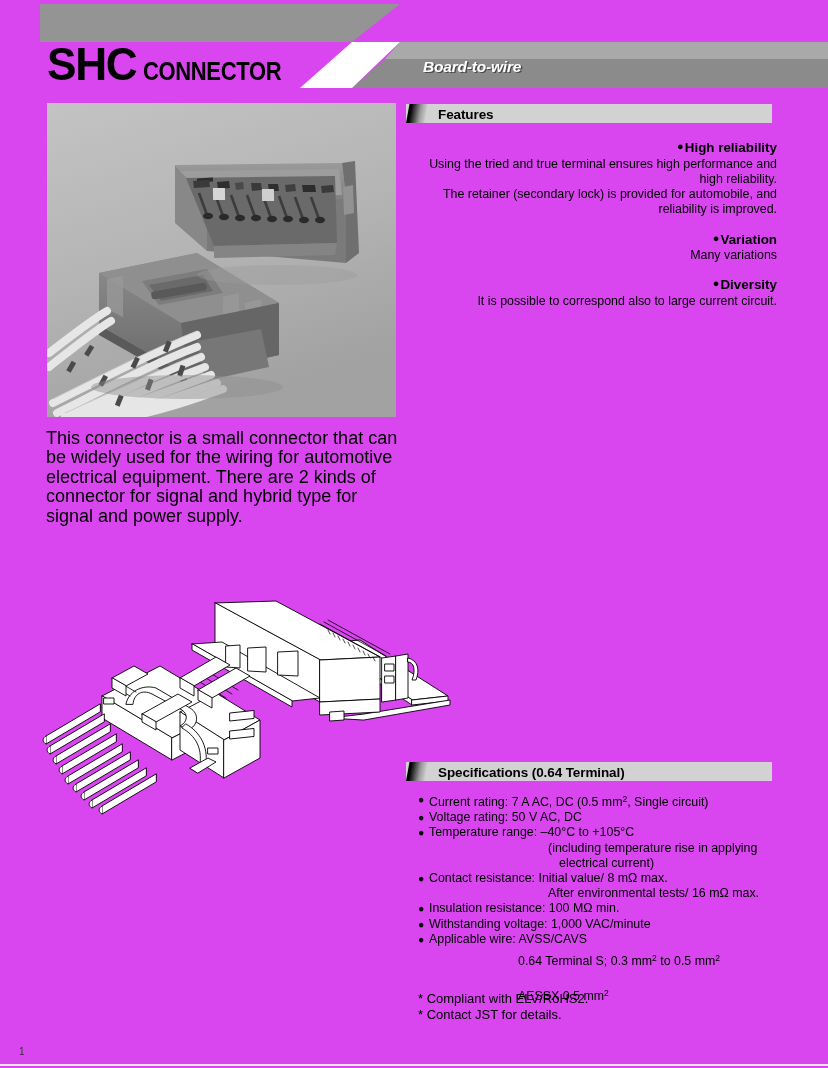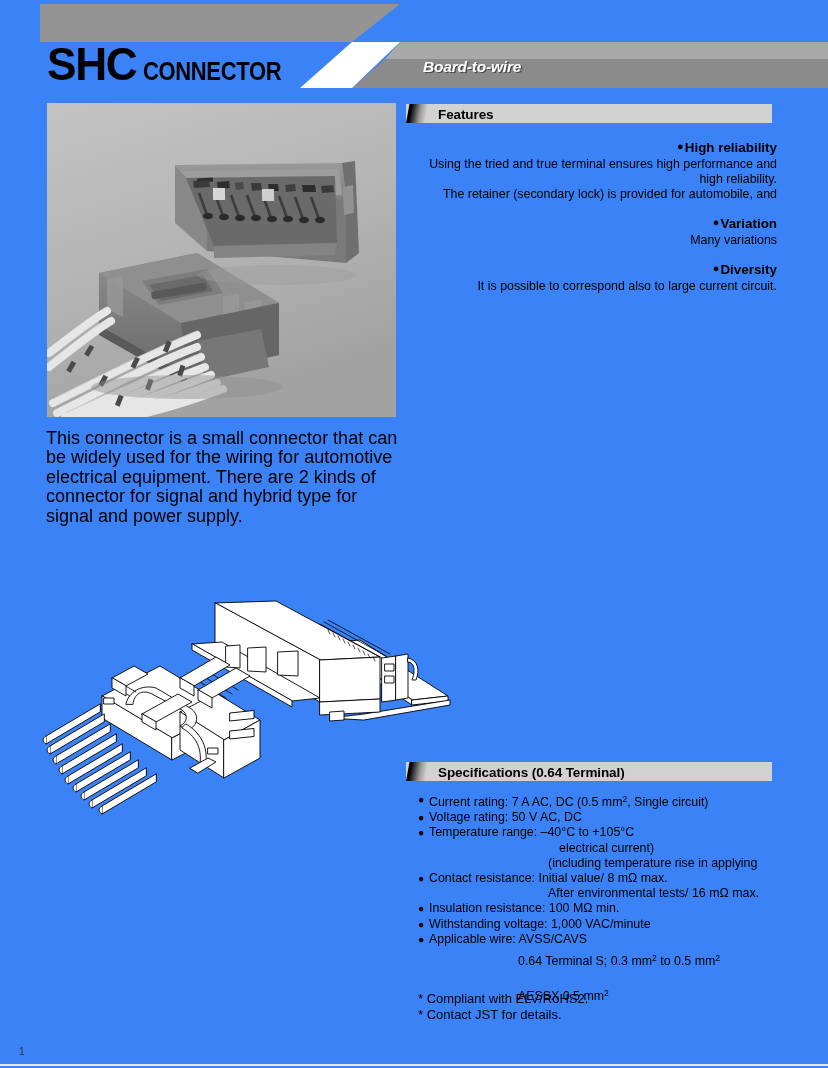--- a/index.html
+++ b/index.html
@@ -2,21 +2,21 @@
 <html><head>
 <meta charset="utf-8">
 <title>SHC Connector</title>
 <style>
   html,body{margin:0;padding:0;background:#fff;}
   body{
     width:828px;height:1068px;position:relative;overflow:hidden;
     font-family:"Liberation Sans","DejaVu Sans",sans-serif;
     color:#000;-webkit-font-smoothing:antialiased;
   }
-  .page{position:absolute;inset:0;background:#3b82f6;}
+  .page{position:absolute;inset:0;background:#d946ef;}
 
   
   .masthead{position:absolute;left:0;top:0;width:828px;height:96px;}
   .mast-svg{position:absolute;left:0;top:0;}
   .title-block{
     position:absolute;left:47px;top:40px;
     display:flex;align-items:baseline;white-space:nowrap;
   }
   .title-main{
     font-size:47px;font-weight:bold;letter-spacing:-1.4px;line-height:1;
@@ -265,20 +265,21 @@
   <div class="features">
 
     <div class="feat-block">
       <div class="feat-head">
         <span class="dot">●</span><span>High reliability</span>
       </div>
       <div class="feat-body">
         <div>Using the tried and true terminal ensures high performance and</div>
         <div>high reliability.</div>
         <div>The retainer (secondary lock) is provided for automobile, and</div>
+        <div>reliability is improved.</div>
       </div>
     </div>
 
     <div class="feat-block">
       <div class="feat-head">
         <span class="dot">●</span><span>Variation</span>
       </div>
       <div class="feat-body">
         <div>Many variations</div>
       </div>
@@ -425,26 +426,26 @@
     </div>
 
     <div class="spec-row">
       <span class="dot">●</span><span>Voltage rating: 50 V AC, DC</span>
     </div>
 
     <div class="spec-row">
       <span class="dot">●</span><span>Temperature range: –40°C to +105°C</span>
     </div>
 
+    <div class="spec-cont" style="padding-left:130px">
+      <span>(including temperature rise in applying</span>
+    </div>
+
     <div class="spec-cont" style="padding-left:141px">
       <span>electrical current)</span>
-    </div>
-
-    <div class="spec-cont" style="padding-left:130px">
-      <span>(including temperature rise in applying</span>
     </div>
 
     <div class="spec-row">
       <span class="dot">●</span><span>Contact resistance: Initial value/ 8 mΩ max.</span>
     </div>
 
     <div class="spec-cont" style="padding-left:130px">
       <span>After environmental tests/ 16 mΩ max.</span>
     </div>
 

